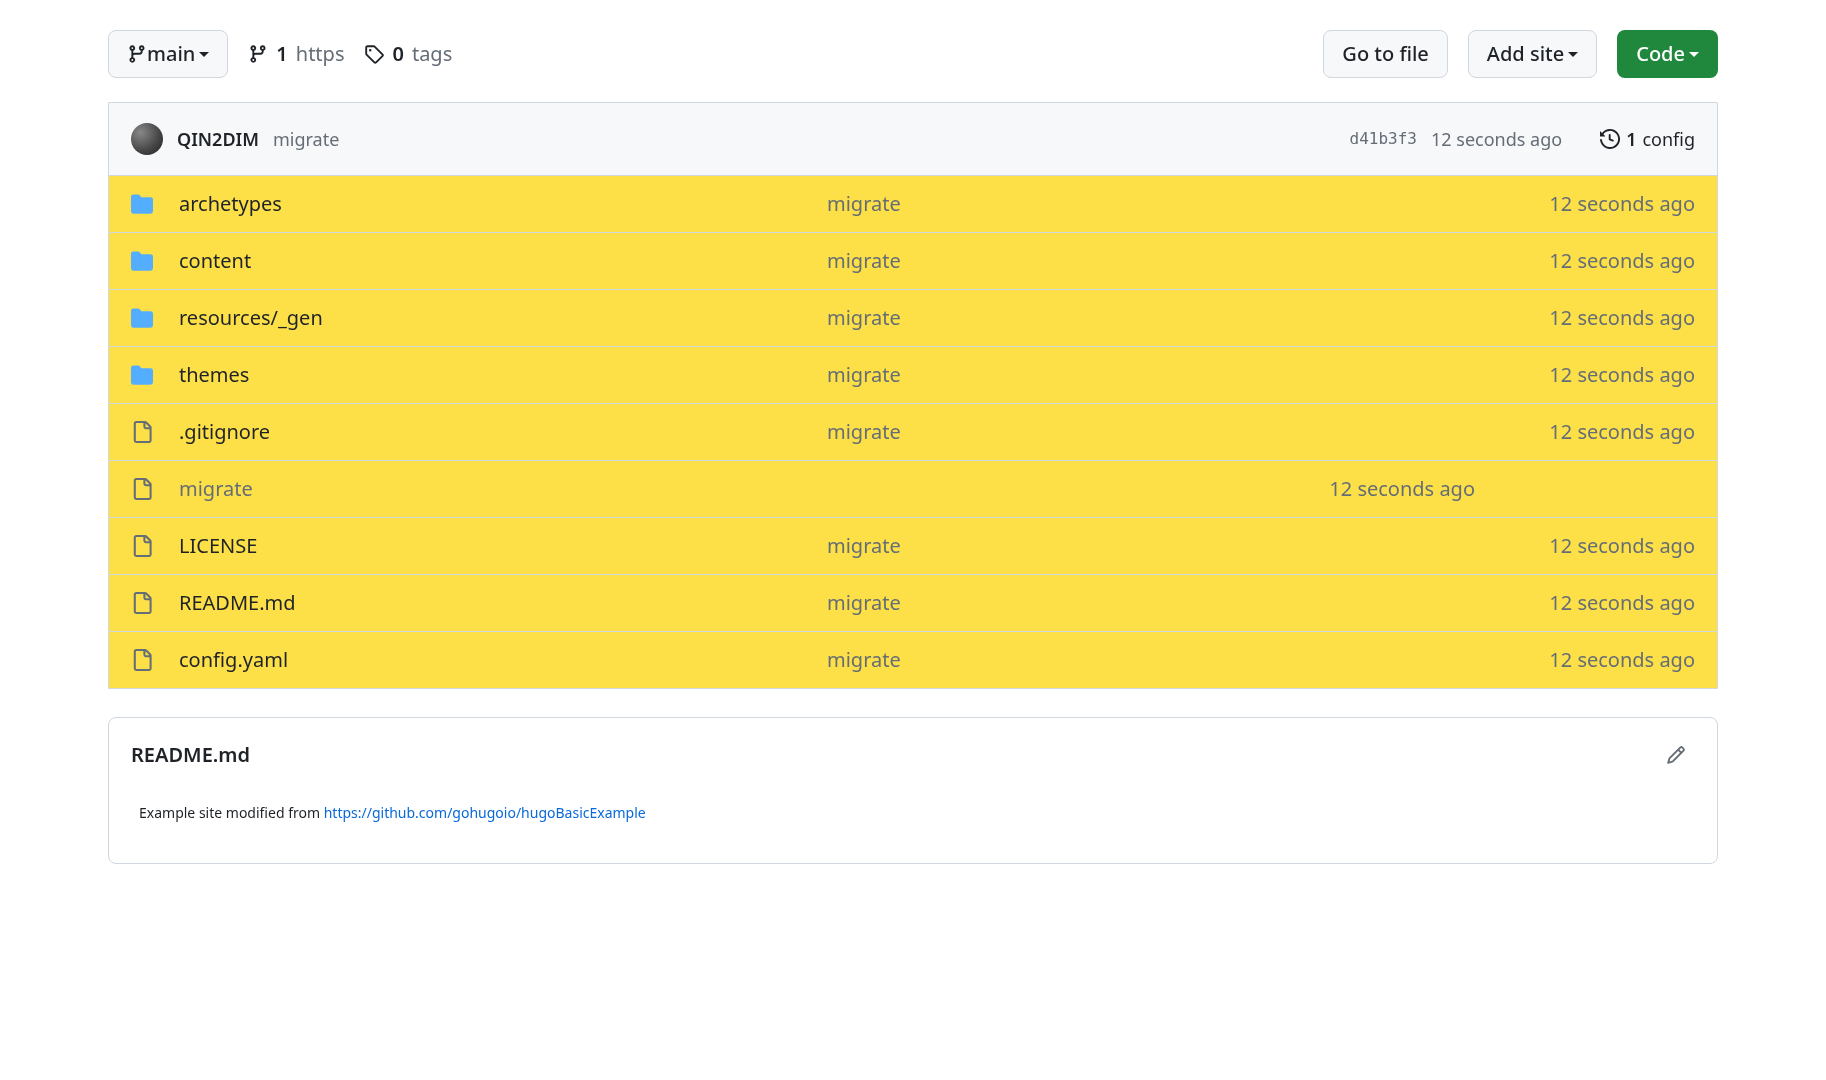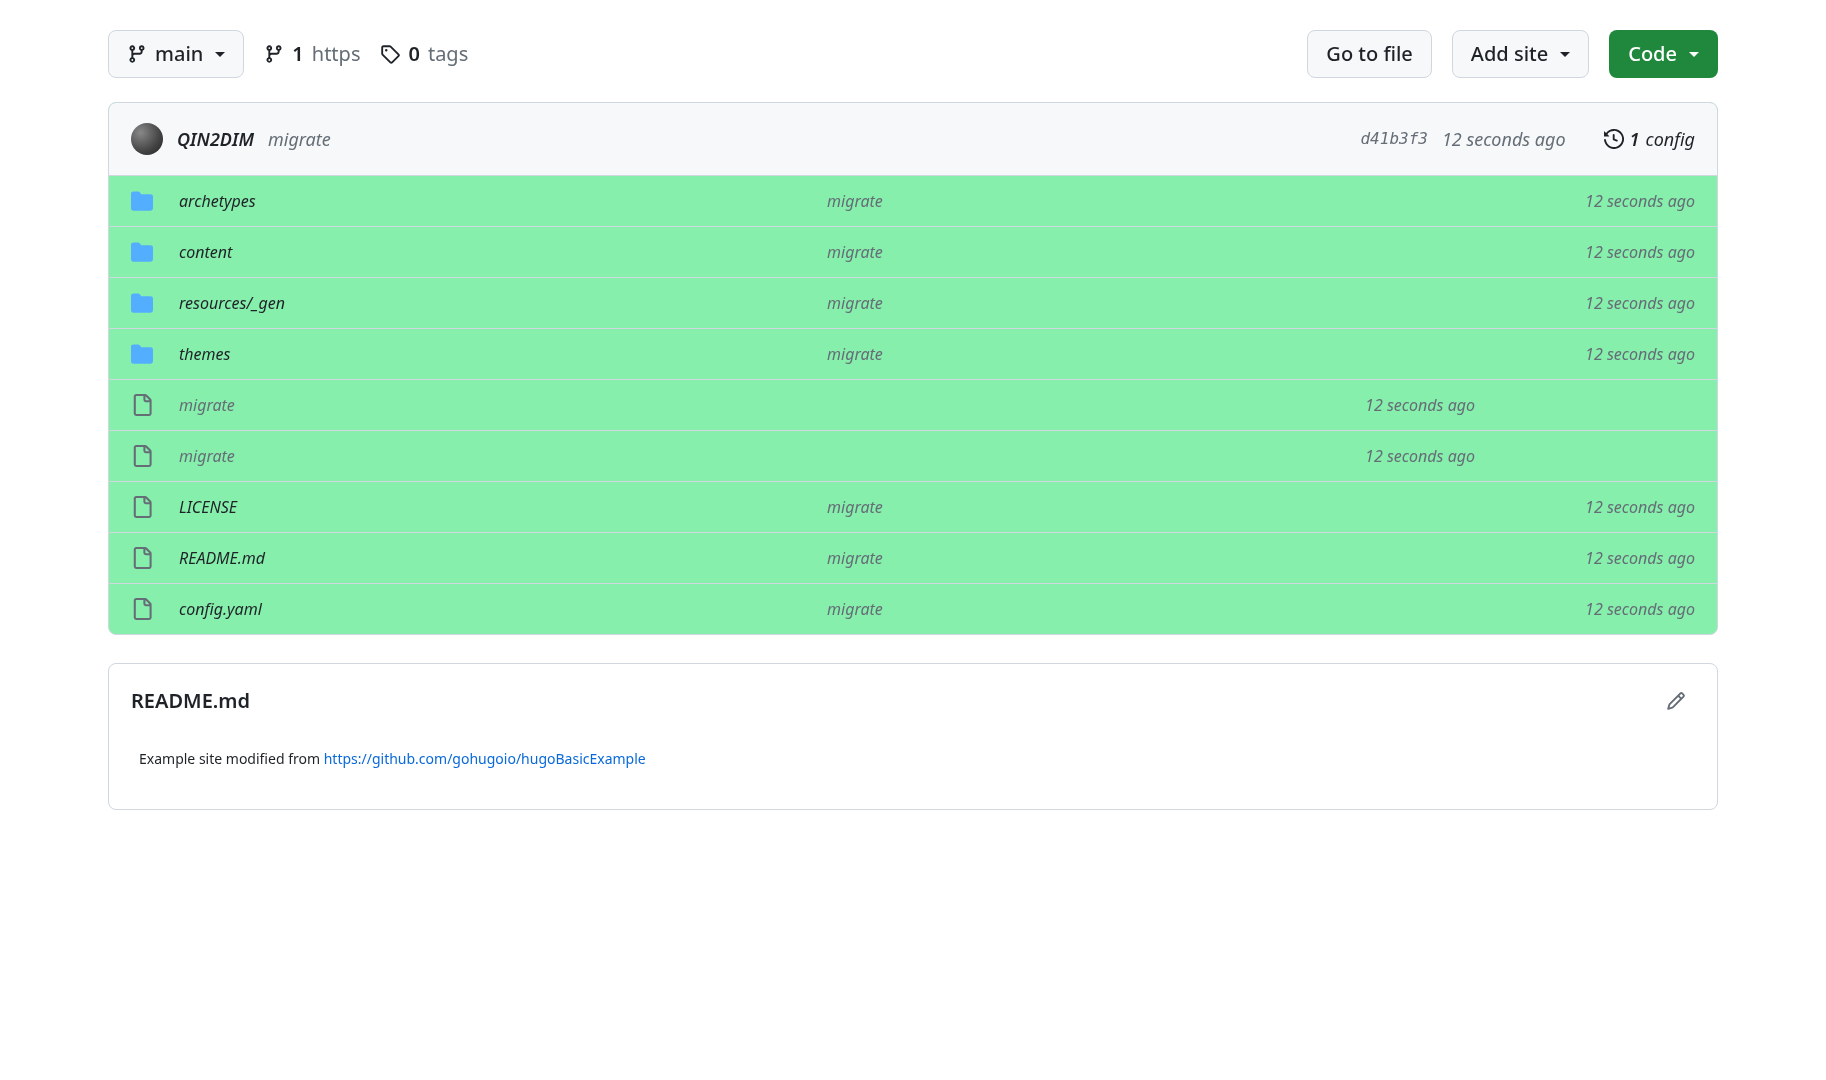--- a/index.html
+++ b/index.html
@@ -27,21 +27,20 @@
   }
   .toprow {
     display: flex;
     align-items: center;
     gap: 20px;
     margin-bottom: 24px;
   }
   .btn {
     display: inline-flex;
     align-items: center;
-    gap: 8px;
     padding: 8px 18px;
     font-size: 20px;
     font-weight: 500;
     color: var(--text);
     background: var(--bg-subtle);
     border: 1px solid var(--border);
     border-radius: 8px;
     cursor: pointer;
     user-select: none;
     white-space: nowrap;
@@ -57,24 +56,23 @@
     align-items: center;
     gap: 8px;
     color: var(--text);
     font-size: 20px;
     cursor: pointer;
   }
   .infolink .bold { font-weight: 600; }
   .infolink .light { color: var(--muted); font-weight: 400; }
   .box {
     border: 1px solid var(--border);
-    border-radius: 8px;
+    border-radius: 1px;
     overflow: hidden;
-    background: #86efac;
-    font-style: italic;
+    background: #fde047;
   }
   .commitbar {
     display: flex;
     align-items: center;
     padding: 20px 22px;
     background: var(--bg-subtle);
     border-bottom: 1px solid var(--border);
     gap: 14px;
     font-size: 18px;
   }
@@ -98,21 +96,21 @@
     gap: 6px;
     cursor: pointer;
   }
   .commits .num { font-weight: 600; }
   .filerow {
     display: grid;
     grid-template-columns: 48px 1fr 1fr 220px;
     align-items: center;
     padding: 13px 22px;
     border-top: 1px solid var(--border);
-    font-size: 16px;
+    font-size: 20px;
   }
   .filerow:first-of-type { border-top: none; }
   .fname { color: var(--text); cursor: pointer; }
   .fmsg { color: var(--muted); cursor: pointer; }
   .fago { color: var(--muted); text-align: right; }
   .readme-box {
     margin-top: 28px;
     border: 1px solid var(--border);
     border-radius: 8px;
     padding: 0;
@@ -255,20 +253,21 @@
           <span class="fname">themes</span>
           <span class="fmsg">migrate</span>
           <span class="fago">12 seconds ago</span>
         </div>
         <div class="filerow">
           <span>
             <svg width="22" height="22" viewBox="0 0 16 16" fill="#656d76">
               <path d="M2 1.75C2 .784 2.784 0 3.75 0h6.586c.464 0 .909.184 1.237.513l2.914 2.914c.329.328.513.773.513 1.237v9.586A1.75 1.75 0 0 1 13.25 16h-9.5A1.75 1.75 0 0 1 2 14.25Zm1.75-.25a.25.25 0 0 0-.25.25v12.5c0 .138.112.25.25.25h9.5a.25.25 0 0 0 .25-.25V6h-2.75A1.75 1.75 0 0 1 9 4.25V1.5Zm6.75.062V4.25c0 .138.112.25.25.25h2.688a.252.252 0 0 0-.011-.013l-2.914-2.914a.272.272 0 0 0-.013-.011Z"></path>
             </svg>
           </span>
+          <span class="fname">.gitignore</span>
           <span class="fmsg">migrate</span>
           <span class="fago">12 seconds ago</span>
         </div>
         <div class="filerow">
           <span>
             <svg width="22" height="22" viewBox="0 0 16 16" fill="#656d76">
               <path d="M2 1.75C2 .784 2.784 0 3.75 0h6.586c.464 0 .909.184 1.237.513l2.914 2.914c.329.328.513.773.513 1.237v9.586A1.75 1.75 0 0 1 13.25 16h-9.5A1.75 1.75 0 0 1 2 14.25Zm1.75-.25a.25.25 0 0 0-.25.25v12.5c0 .138.112.25.25.25h9.5a.25.25 0 0 0 .25-.25V6h-2.75A1.75 1.75 0 0 1 9 4.25V1.5Zm6.75.062V4.25c0 .138.112.25.25.25h2.688a.252.252 0 0 0-.011-.013l-2.914-2.914a.272.272 0 0 0-.013-.011Z"></path>
             </svg>
           </span>
           <span class="fmsg">migrate</span>

